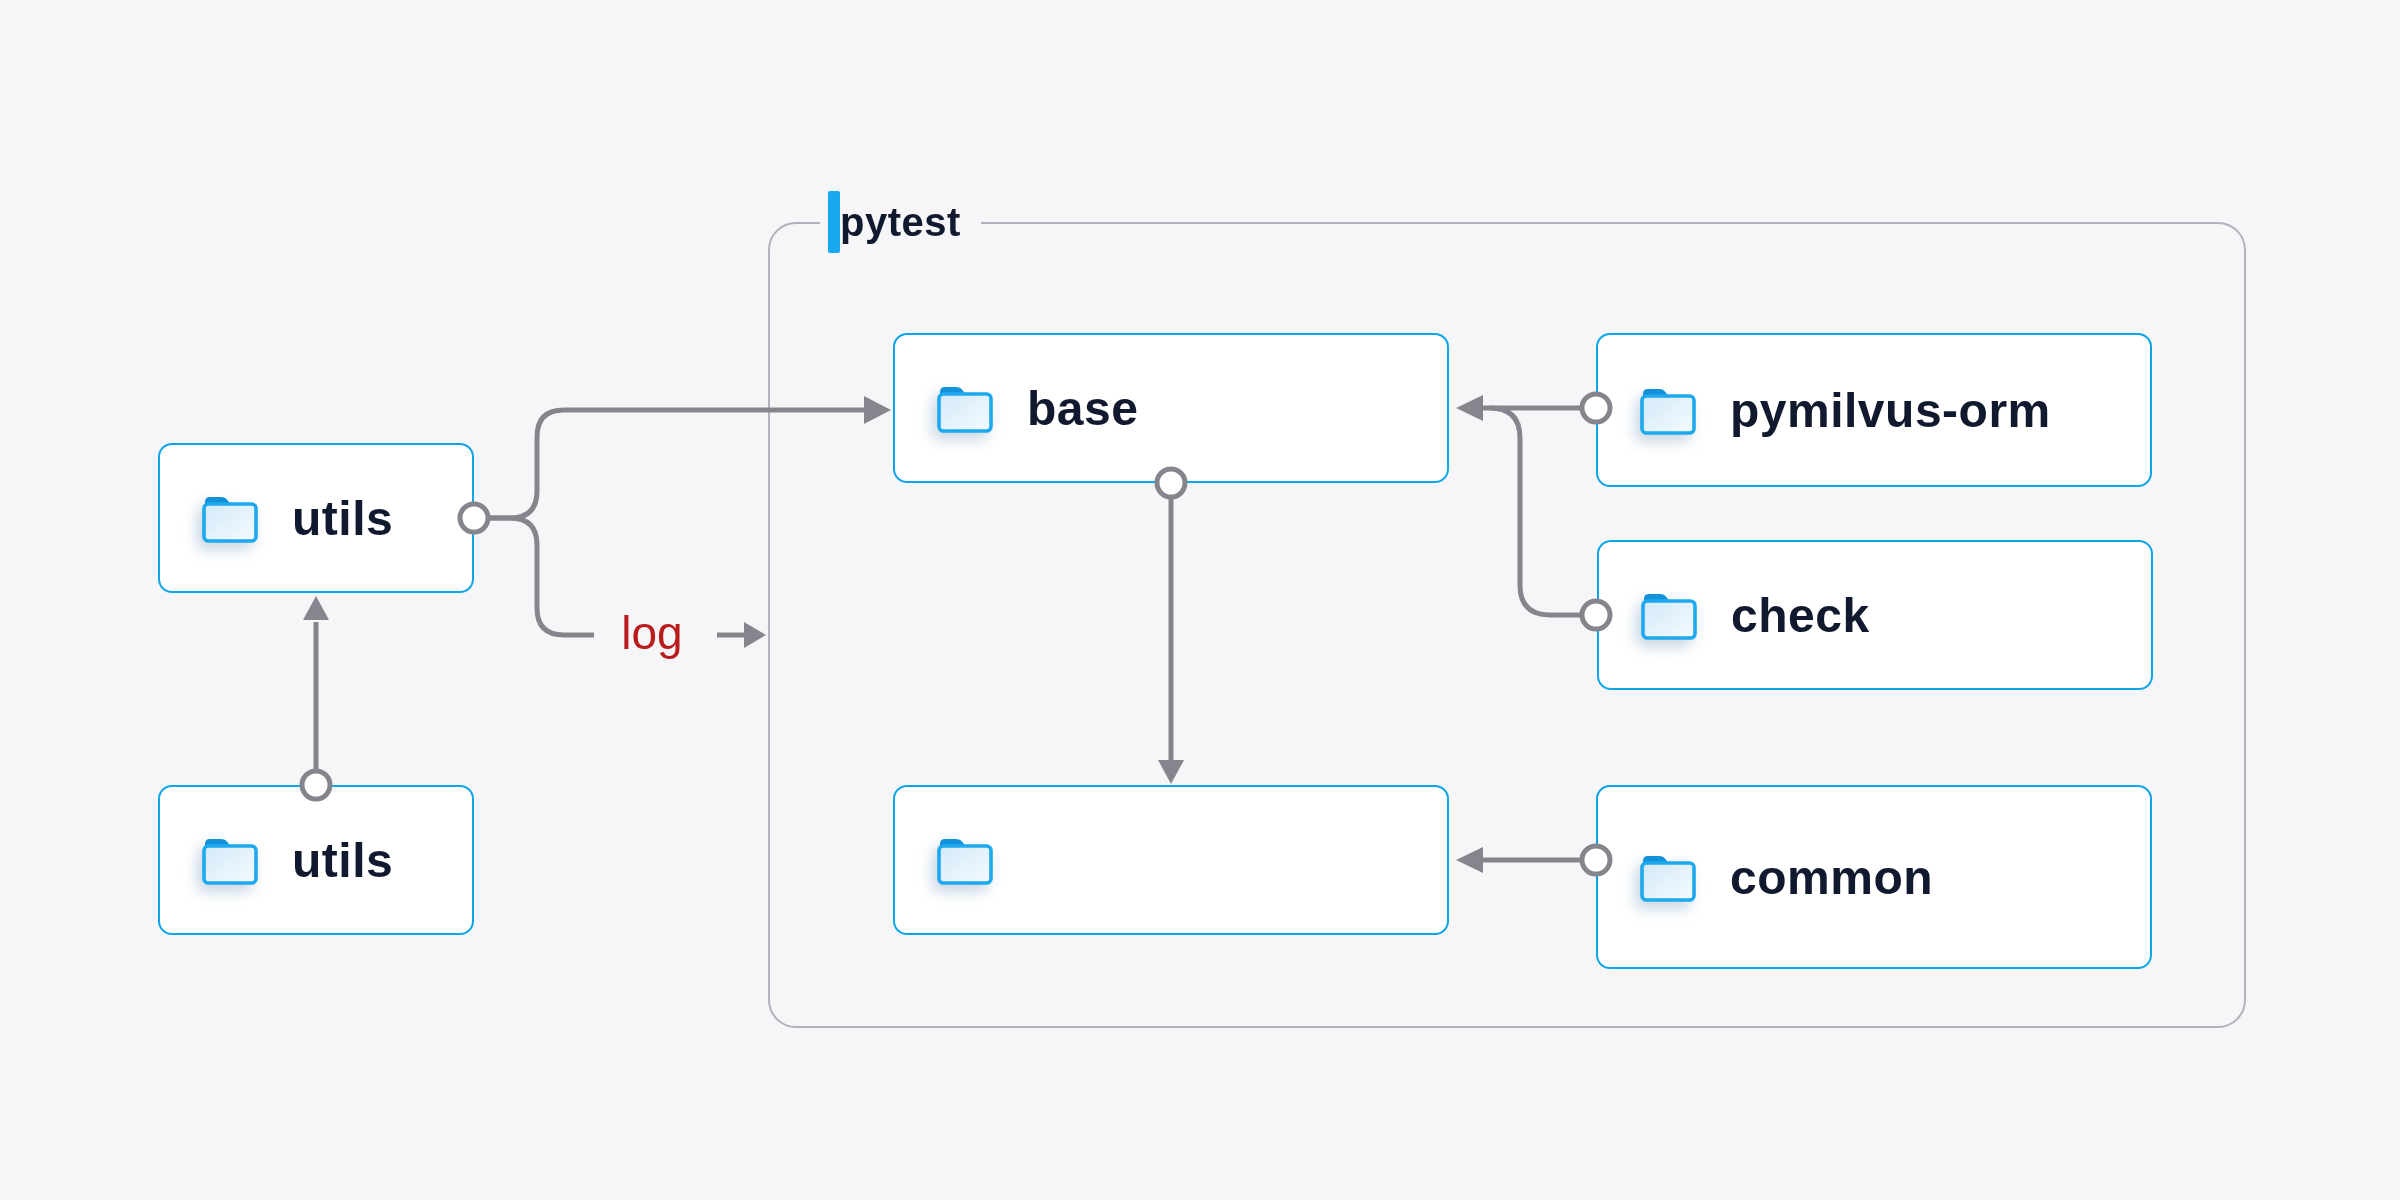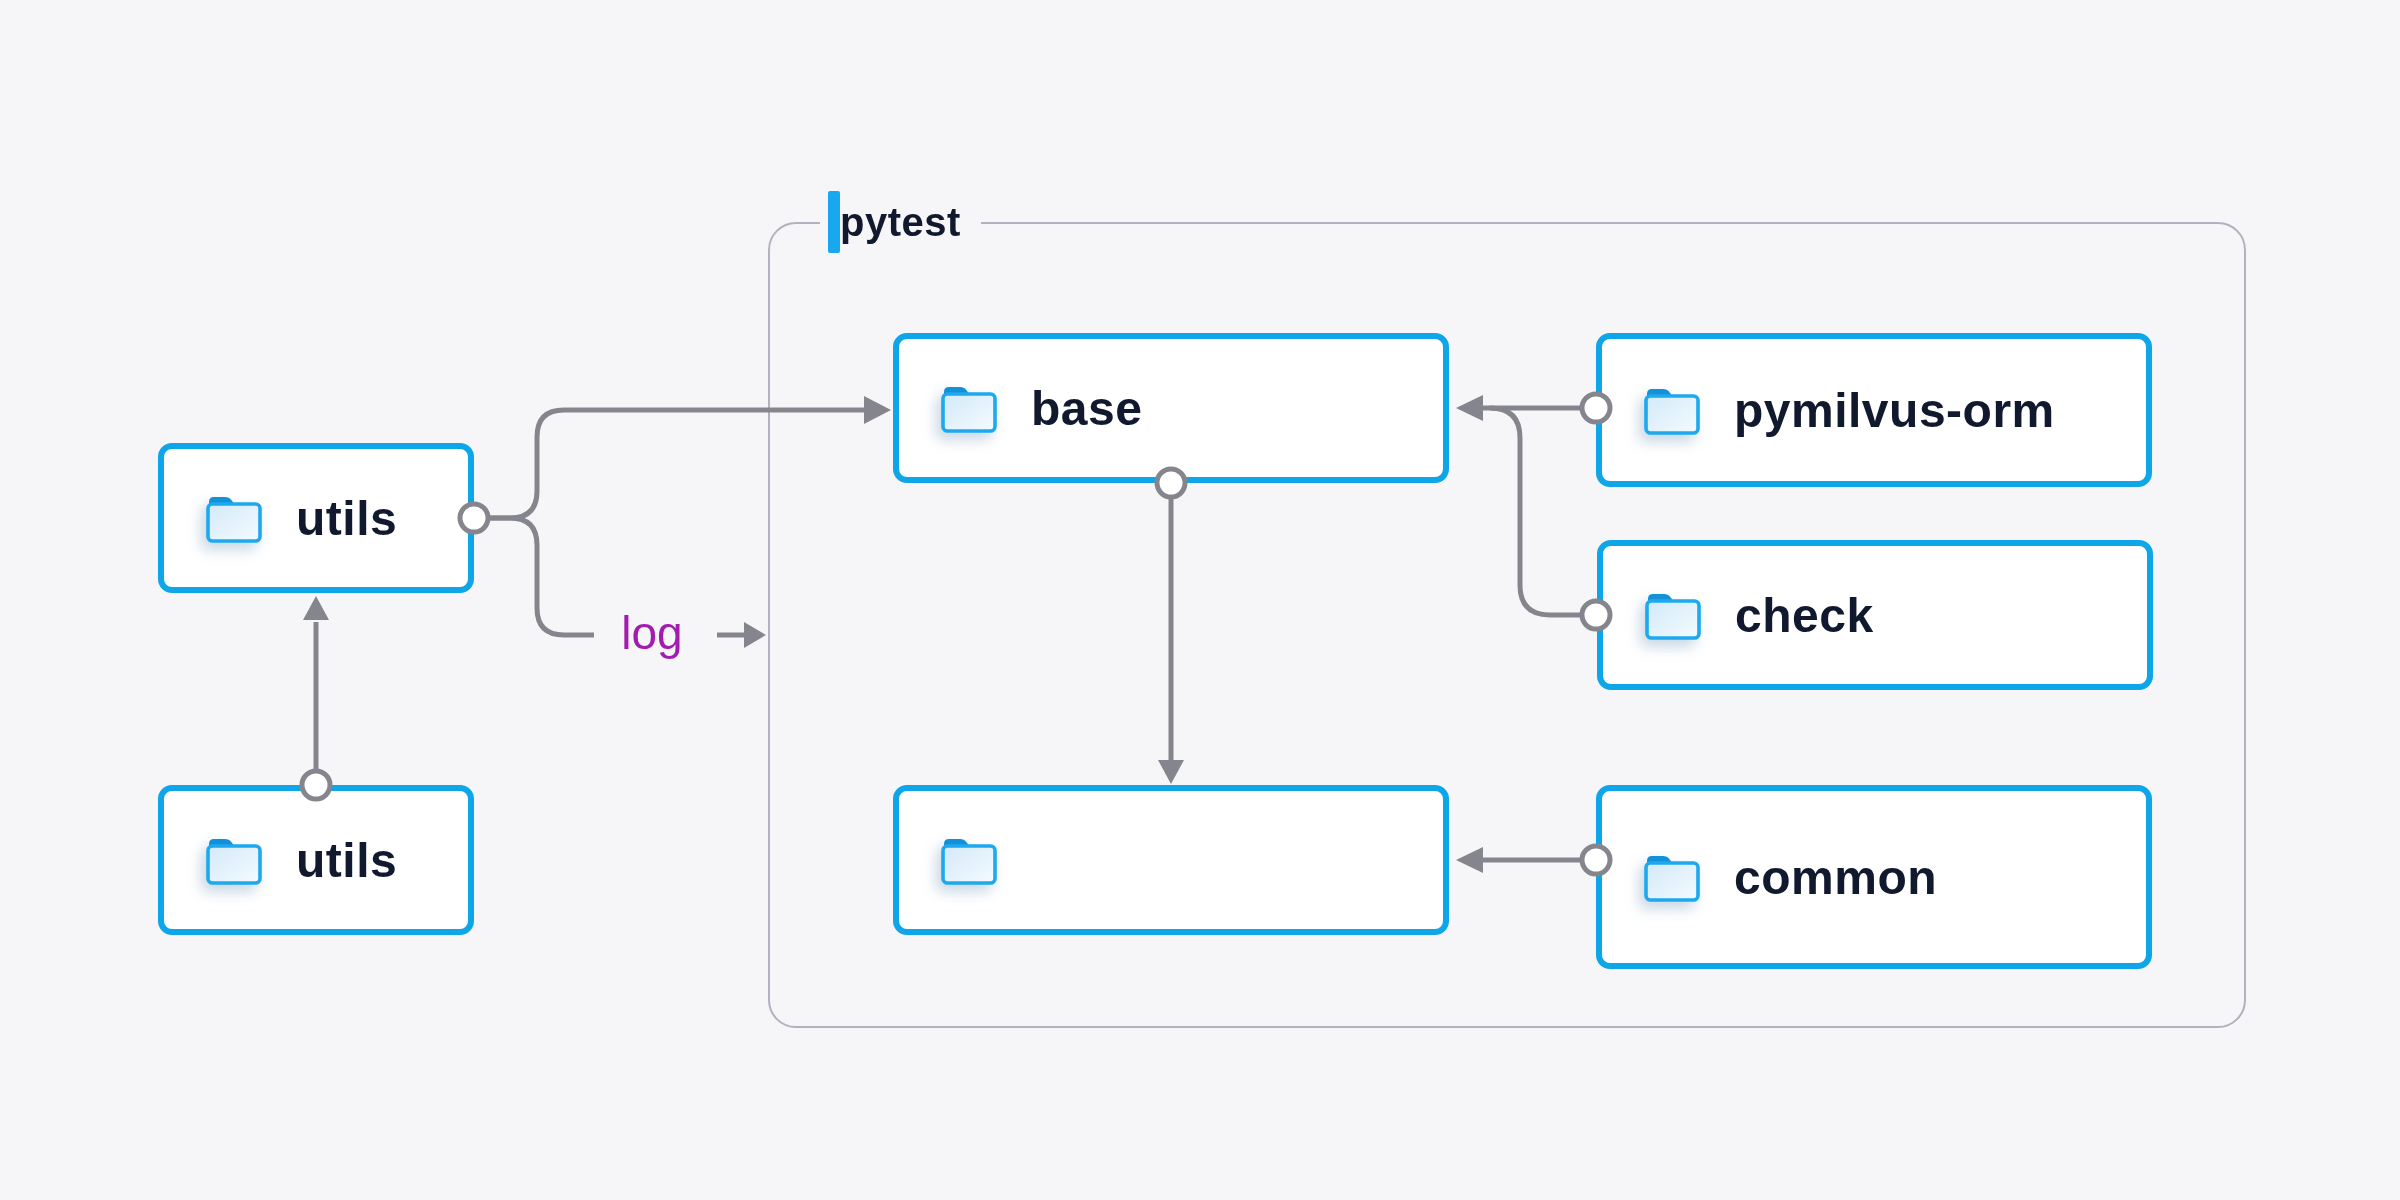--- a/index.html
+++ b/index.html
@@ -47,21 +47,21 @@
     font-size: 40px;
     font-weight: 700;
     letter-spacing: 0.5px;
     color: #10192e;
   }
 
   
   .node {
     position: absolute;
     background: #ffffff;
-    border: 6px solid #0ea5e9;
+    border: 2px solid #0ea5e9;
     border-radius: 14px;
     box-sizing: border-box;
     display: flex;
     align-items: center;
     gap: 30px;
     padding-left: 38px;
     z-index: 2;
   }
   .node-label {
     font-size: 48px;
@@ -108,21 +108,21 @@
   }
 
   
   .edge-label {
     position: absolute;
     left: 596px; top: 606px;
     width: 112px;
     text-align: center;
     font-size: 46px;
     font-weight: 500;
-    color: #a21caf;
+    color: #b91c1c;
     z-index: 4;
   }
 </style>
 </head>
 <body>
 
 <div class="canvas">
 
   <svg class="defs-svg" aria-hidden="true">
     <defs>

